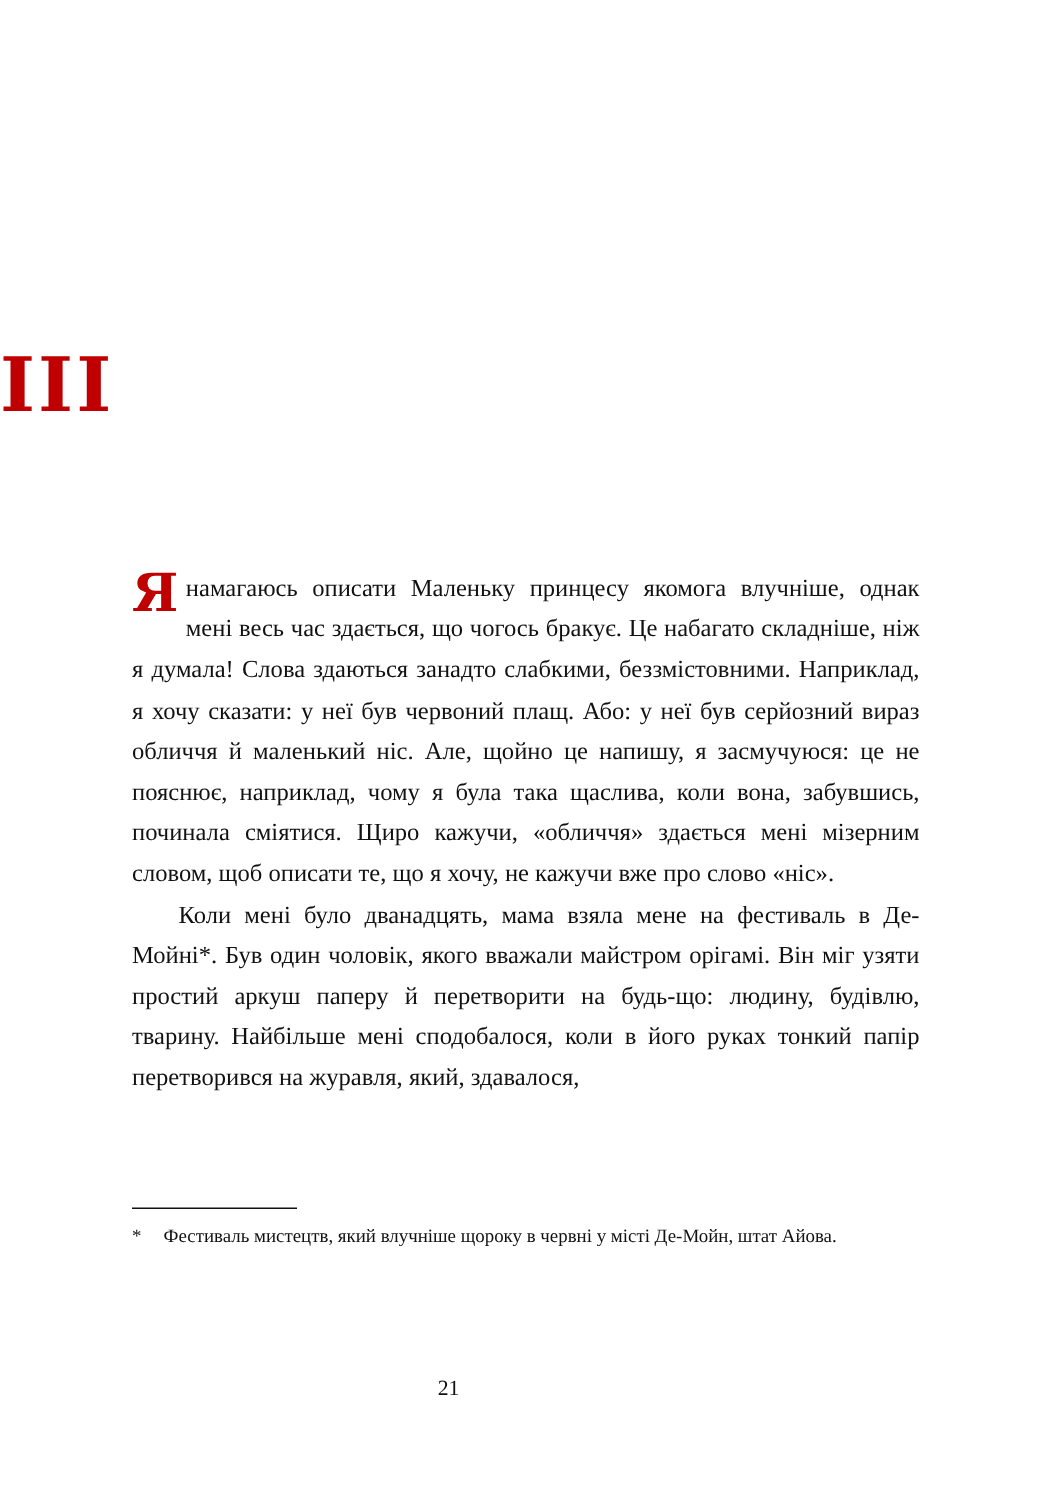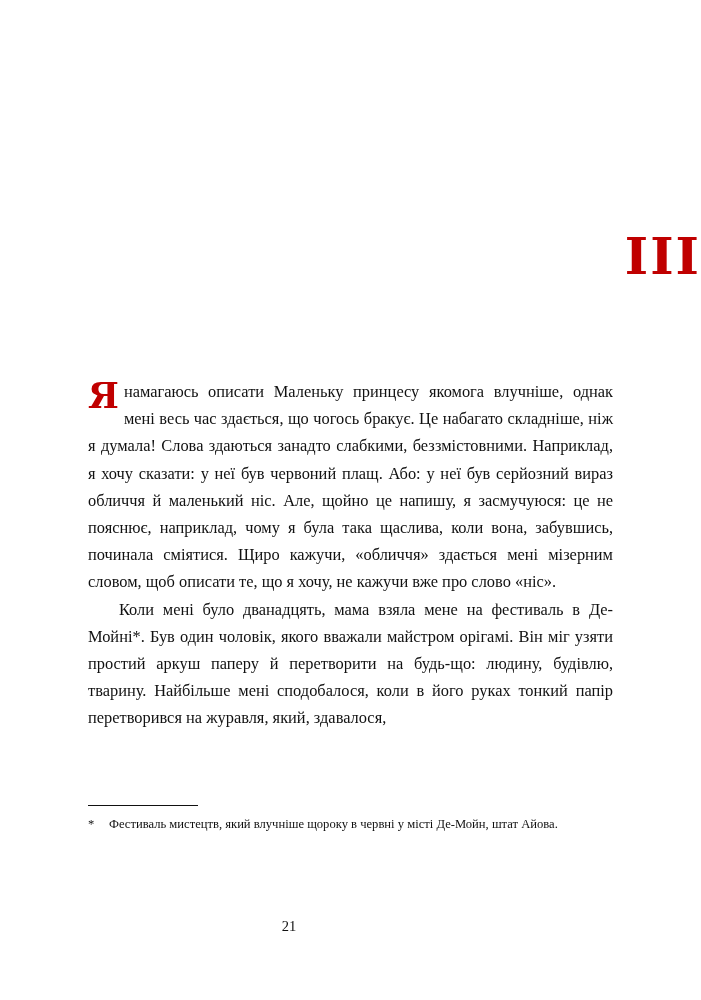--- a/index.html
+++ b/index.html
@@ -20,21 +20,21 @@
     top: 0; left: 0;
     width: 701px;
     height: 1000px;
     box-sizing: border-box;
   }
   .chapter-number {
     position: absolute;
     top: 232px;
     left: 0;
     width: 701px;
-    text-align: right;
+    text-align: left;
     font-family: "DejaVu Serif", "Liberation Serif", serif;
     font-weight: bold;
     font-size: 50px;
     letter-spacing: 2px;
     color: #c00000;
     line-height: 1;
   }
   .body-text {
     position: absolute;
     top: 378px;
@@ -85,21 +85,21 @@
   .footnote-marker {
     flex: 0 0 auto;
     width: 8px;
   }
   .footnote-text {
     flex: 1 1 auto;
   }
   .page-number {
     position: absolute;
     top: 918px;
-    left: 6px;
+    left: 16px;
     width: 566px;
     text-align: center;
     font-size: 14.5px;
     color: #111111;
   }
 </style>
 </head>
 <body>
 
 <div class="page">

